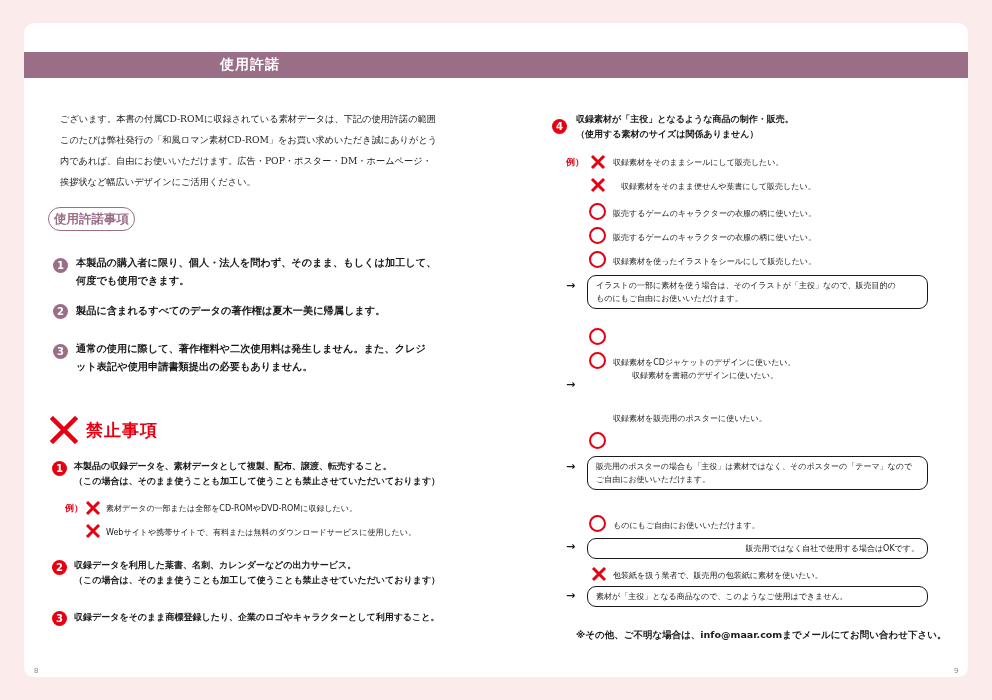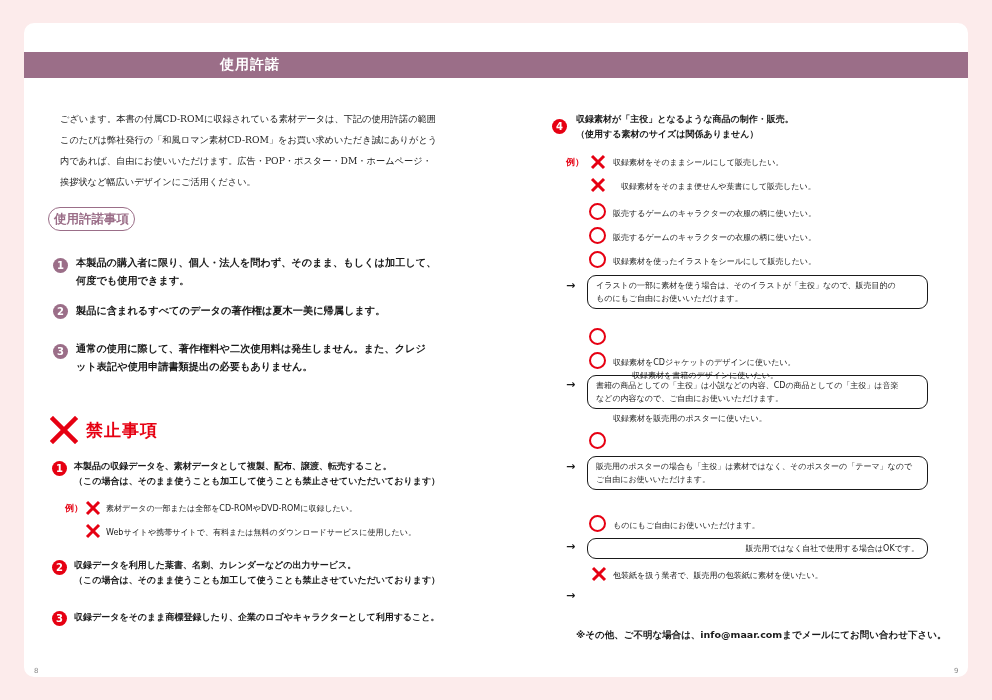--- a/index.html
+++ b/index.html
@@ -185,24 +185,20 @@
     <div>ものにもご自由にお使いいただけます。</div>
   </div>
 
   <div class="o-icon" style="left:565px; top:305px;"></div>
   <div class="ex-text" style="left:608px; top:310px;margin-top:37px;">収録素材を書籍のデザインに使いたい。</div>
 
   <div class="o-icon" style="left:565px; top:329px;"></div>
   <div class="ex-text" style="left:589px; top:334px;">収録素材をCDジャケットのデザインに使いたい。</div>
 
   <div class="arrow" style="left:542px; top:355px;">→</div>
-  <div class="note-box" style="top:352px;">
-    <div>書籍の商品としての「主役」は小説などの内容、CDの商品としての「主役」は音楽</div>
-    <div>などの内容なので、ご自由にお使いいただけます。</div>
-  </div>
 
   <div class="o-icon" style="left:565px; top:409px;"></div>
   <div class="ex-text" style="left:589px; top:390px;">収録素材を販売用のポスターに使いたい。</div>
 
   <div class="arrow" style="left:542px; top:437px;">→</div>
   <div class="note-box" style="top:433px;">
     <div>販売用のポスターの場合も「主役」は素材ではなく、そのポスターの「テーマ」なので</div>
     <div>ご自由にお使いいただけます。</div>
   </div>
 
@@ -214,17 +210,20 @@
     <div>販売用ではなく自社で使用する場合はOKです。</div>
   </div>
 
   <svg class="x-icon" style="left:567px; top:543px;" viewBox="0 0 16 16">
     <line x1="2" y1="2" x2="14" y2="14" stroke="#e60012" stroke-width="3"></line>
       <line x1="14" y1="2" x2="2" y2="14" stroke="#e60012" stroke-width="3"></line>
   </svg>
   <div class="ex-text" style="left:589px; top:547px;">包装紙を扱う業者で、販売用の包装紙に素材を使いたい。</div>
 
   <div class="arrow" style="left:542px; top:566px;">→</div>
+  <div class="note-box" style="top:563px;">
+    <div>素材が「主役」となる商品なので、このようなご使用はできません。</div>
+  </div>
 
   <div class="footer-note">※その他、ご不明な場合は、info@maar.comまでメールにてお問い合わせ下さい。</div>
 
   <div class="page-num" style="left:930px; top:644px;">9</div>
 </div>
 
 </body></html>

